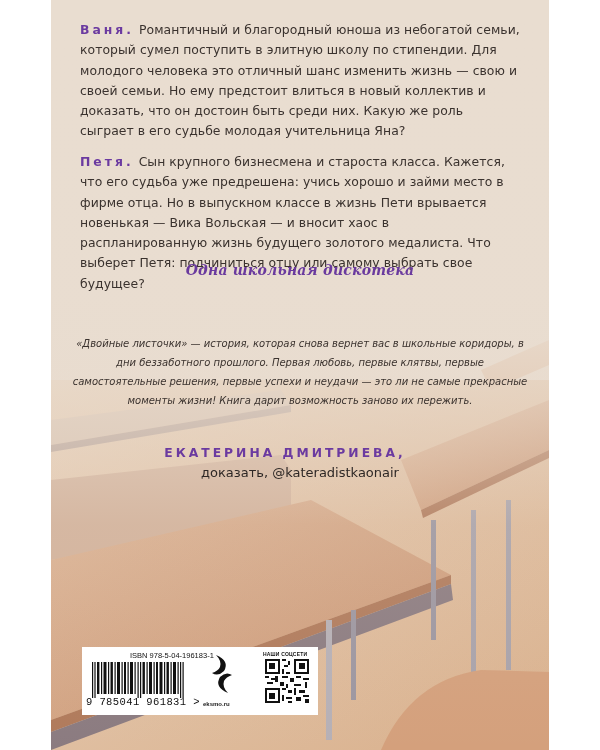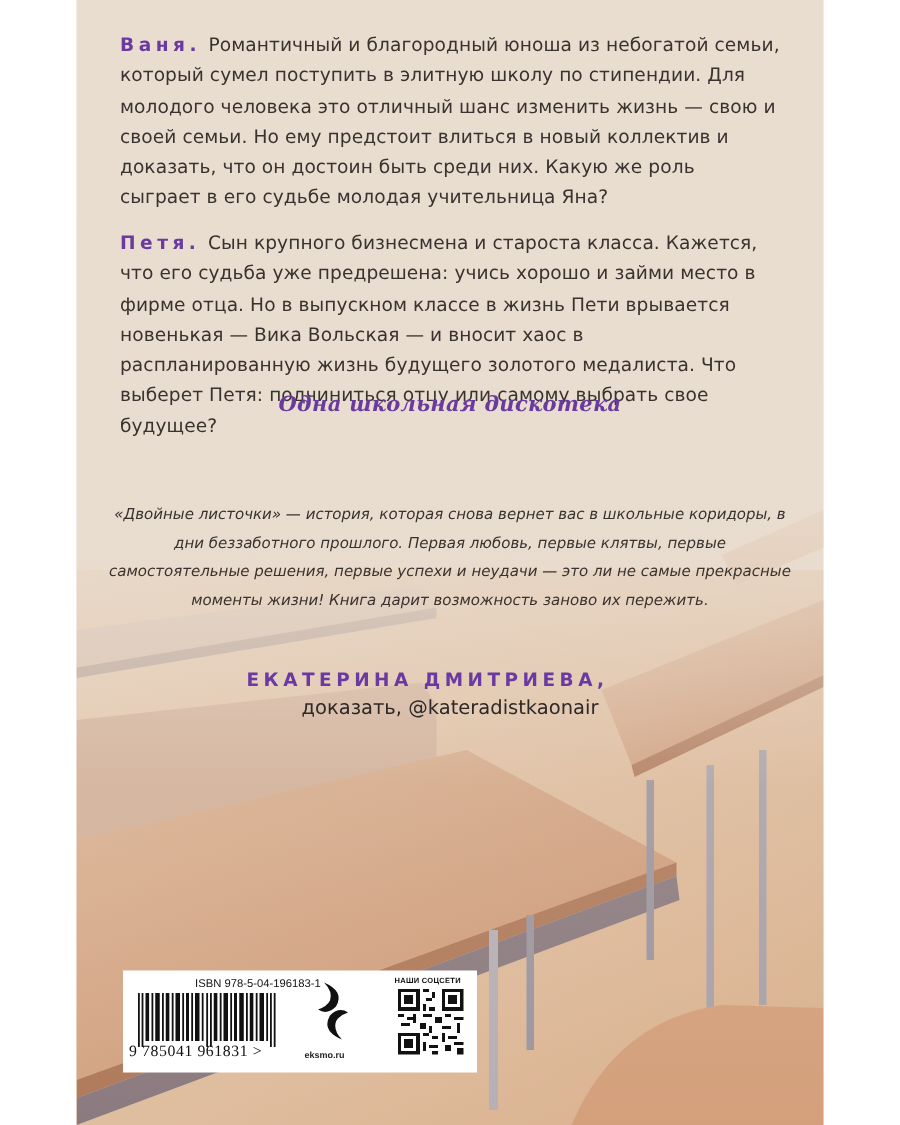--- a/index.html
+++ b/index.html
@@ -19,21 +19,21 @@
 
   .slogan { position:absolute; left:0; width:498px; text-align:center; top:258px; color:#6a3a9e;
             font-family:"DejaVu Serif", serif; font-style:italic; font-weight:bold; font-size:14px; line-height:24px; letter-spacing:0.2px; }
   .quote { position:absolute; left:20px; width:458px; top:334px; text-align:center; font-style:italic; font-size:10px; line-height:19.1px; color:#3a322e; }
   .author { position:absolute; left:0; width:468px; top:446px; text-align:center; color:#6b3aa0; font-weight:bold; font-size:12.3px; letter-spacing:3px; }
   .author-role { position:absolute; left:0; width:498px; top:465px; text-align:center; color:#2e2826; font-size:13px; }
 
   .label-box { position:absolute; left:31px; top:647px; width:236px; height:68px; background:#ffffff; }
   .isbn { position:absolute; left:11px; top:4px; font-family:"Liberation Sans", sans-serif; font-size:7.5px; color:#111;margin-left:37px; }
   .barcode { position:absolute; left:10px; top:15px; width:93px; height:36px; }
-  .barcode-num { position:absolute; left:4px; top:49px; font-family:Liberation Serif, serif; font-size:10.5px; color:#111; letter-spacing:0.4px; white-space:nowrap; }
+  .barcode-num { position:absolute; left:4px; top:49px; font-family:Liberation Mono, monospace; font-size:10.5px; color:#111; letter-spacing:0.4px; white-space:nowrap; }
   .logo { position:absolute; left:126px; top:6px; width:28px; height:42px; }
   .logo-text { position:absolute; left:121px; top:54px; font-family:"Liberation Sans", sans-serif; font-size:6px; font-weight:bold; color:#222; }
   .social-label { position:absolute; left:181px; top:4px; font-family:"Liberation Sans", sans-serif; font-size:5px; font-weight:bold; color:#111; letter-spacing:0.2px; }
   .qr { position:absolute; left:183px; top:12px; width:44px; height:44px; }
 </style>
 </head>
 <body>
 
 <div class="cover">
 

